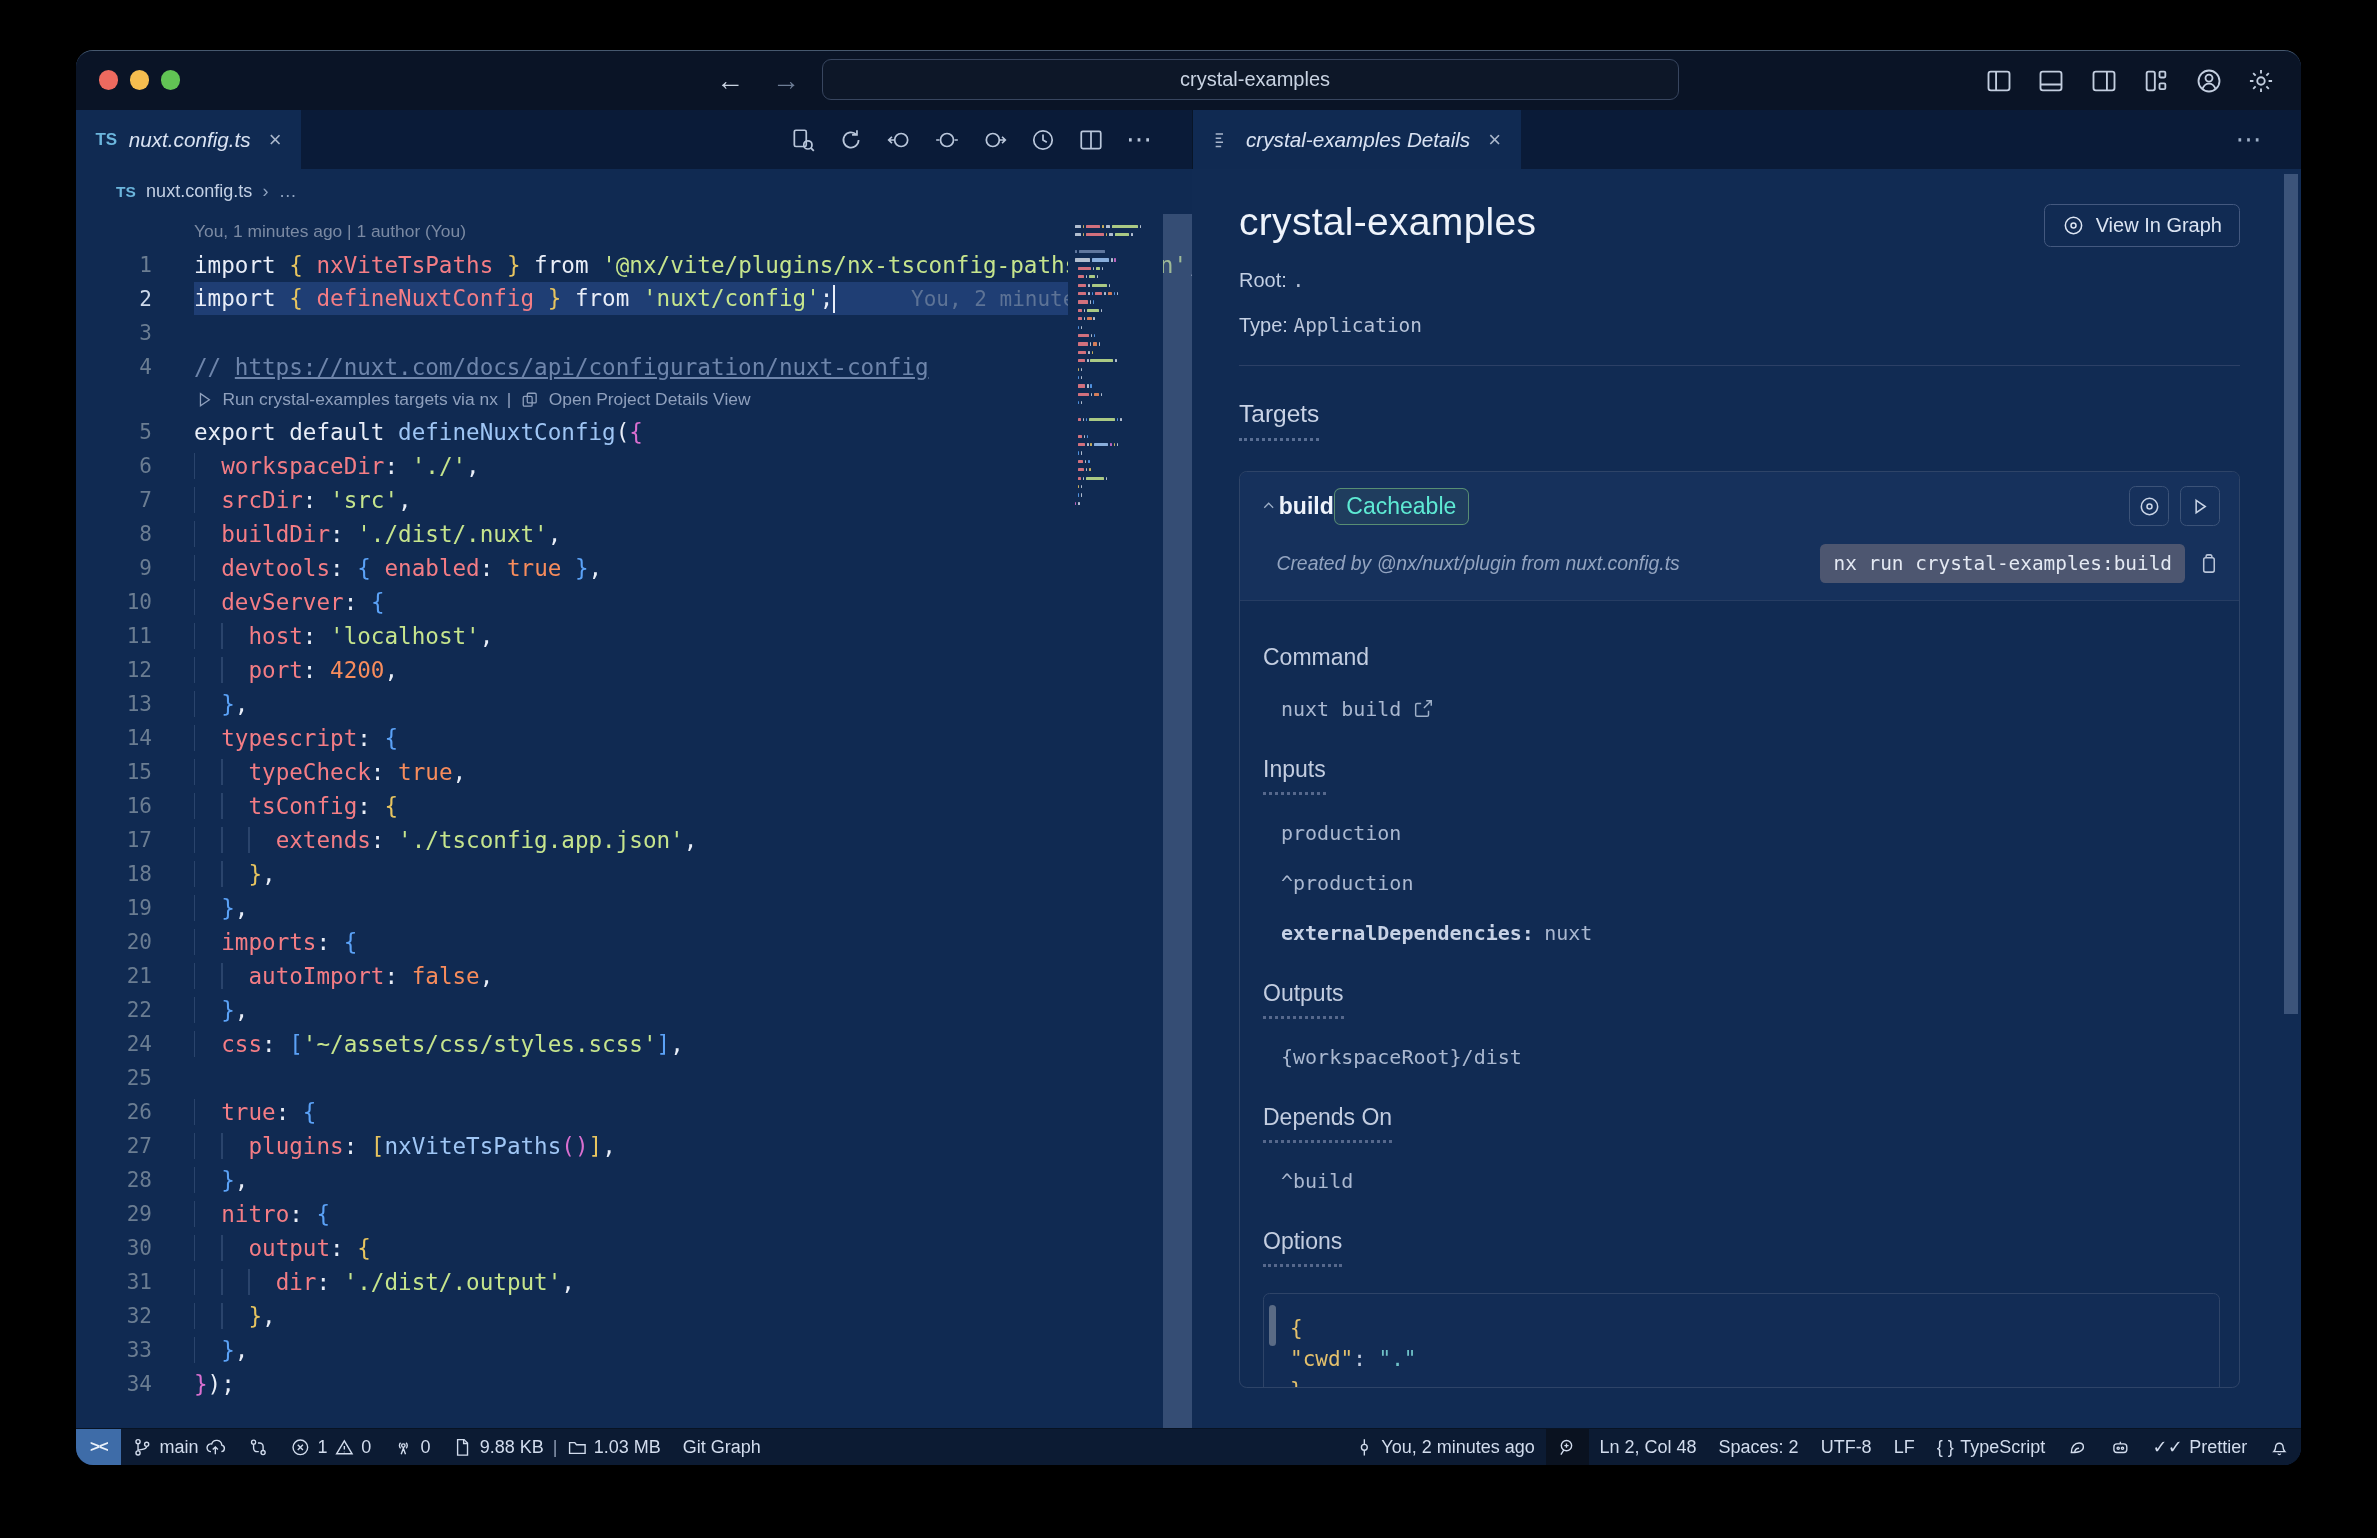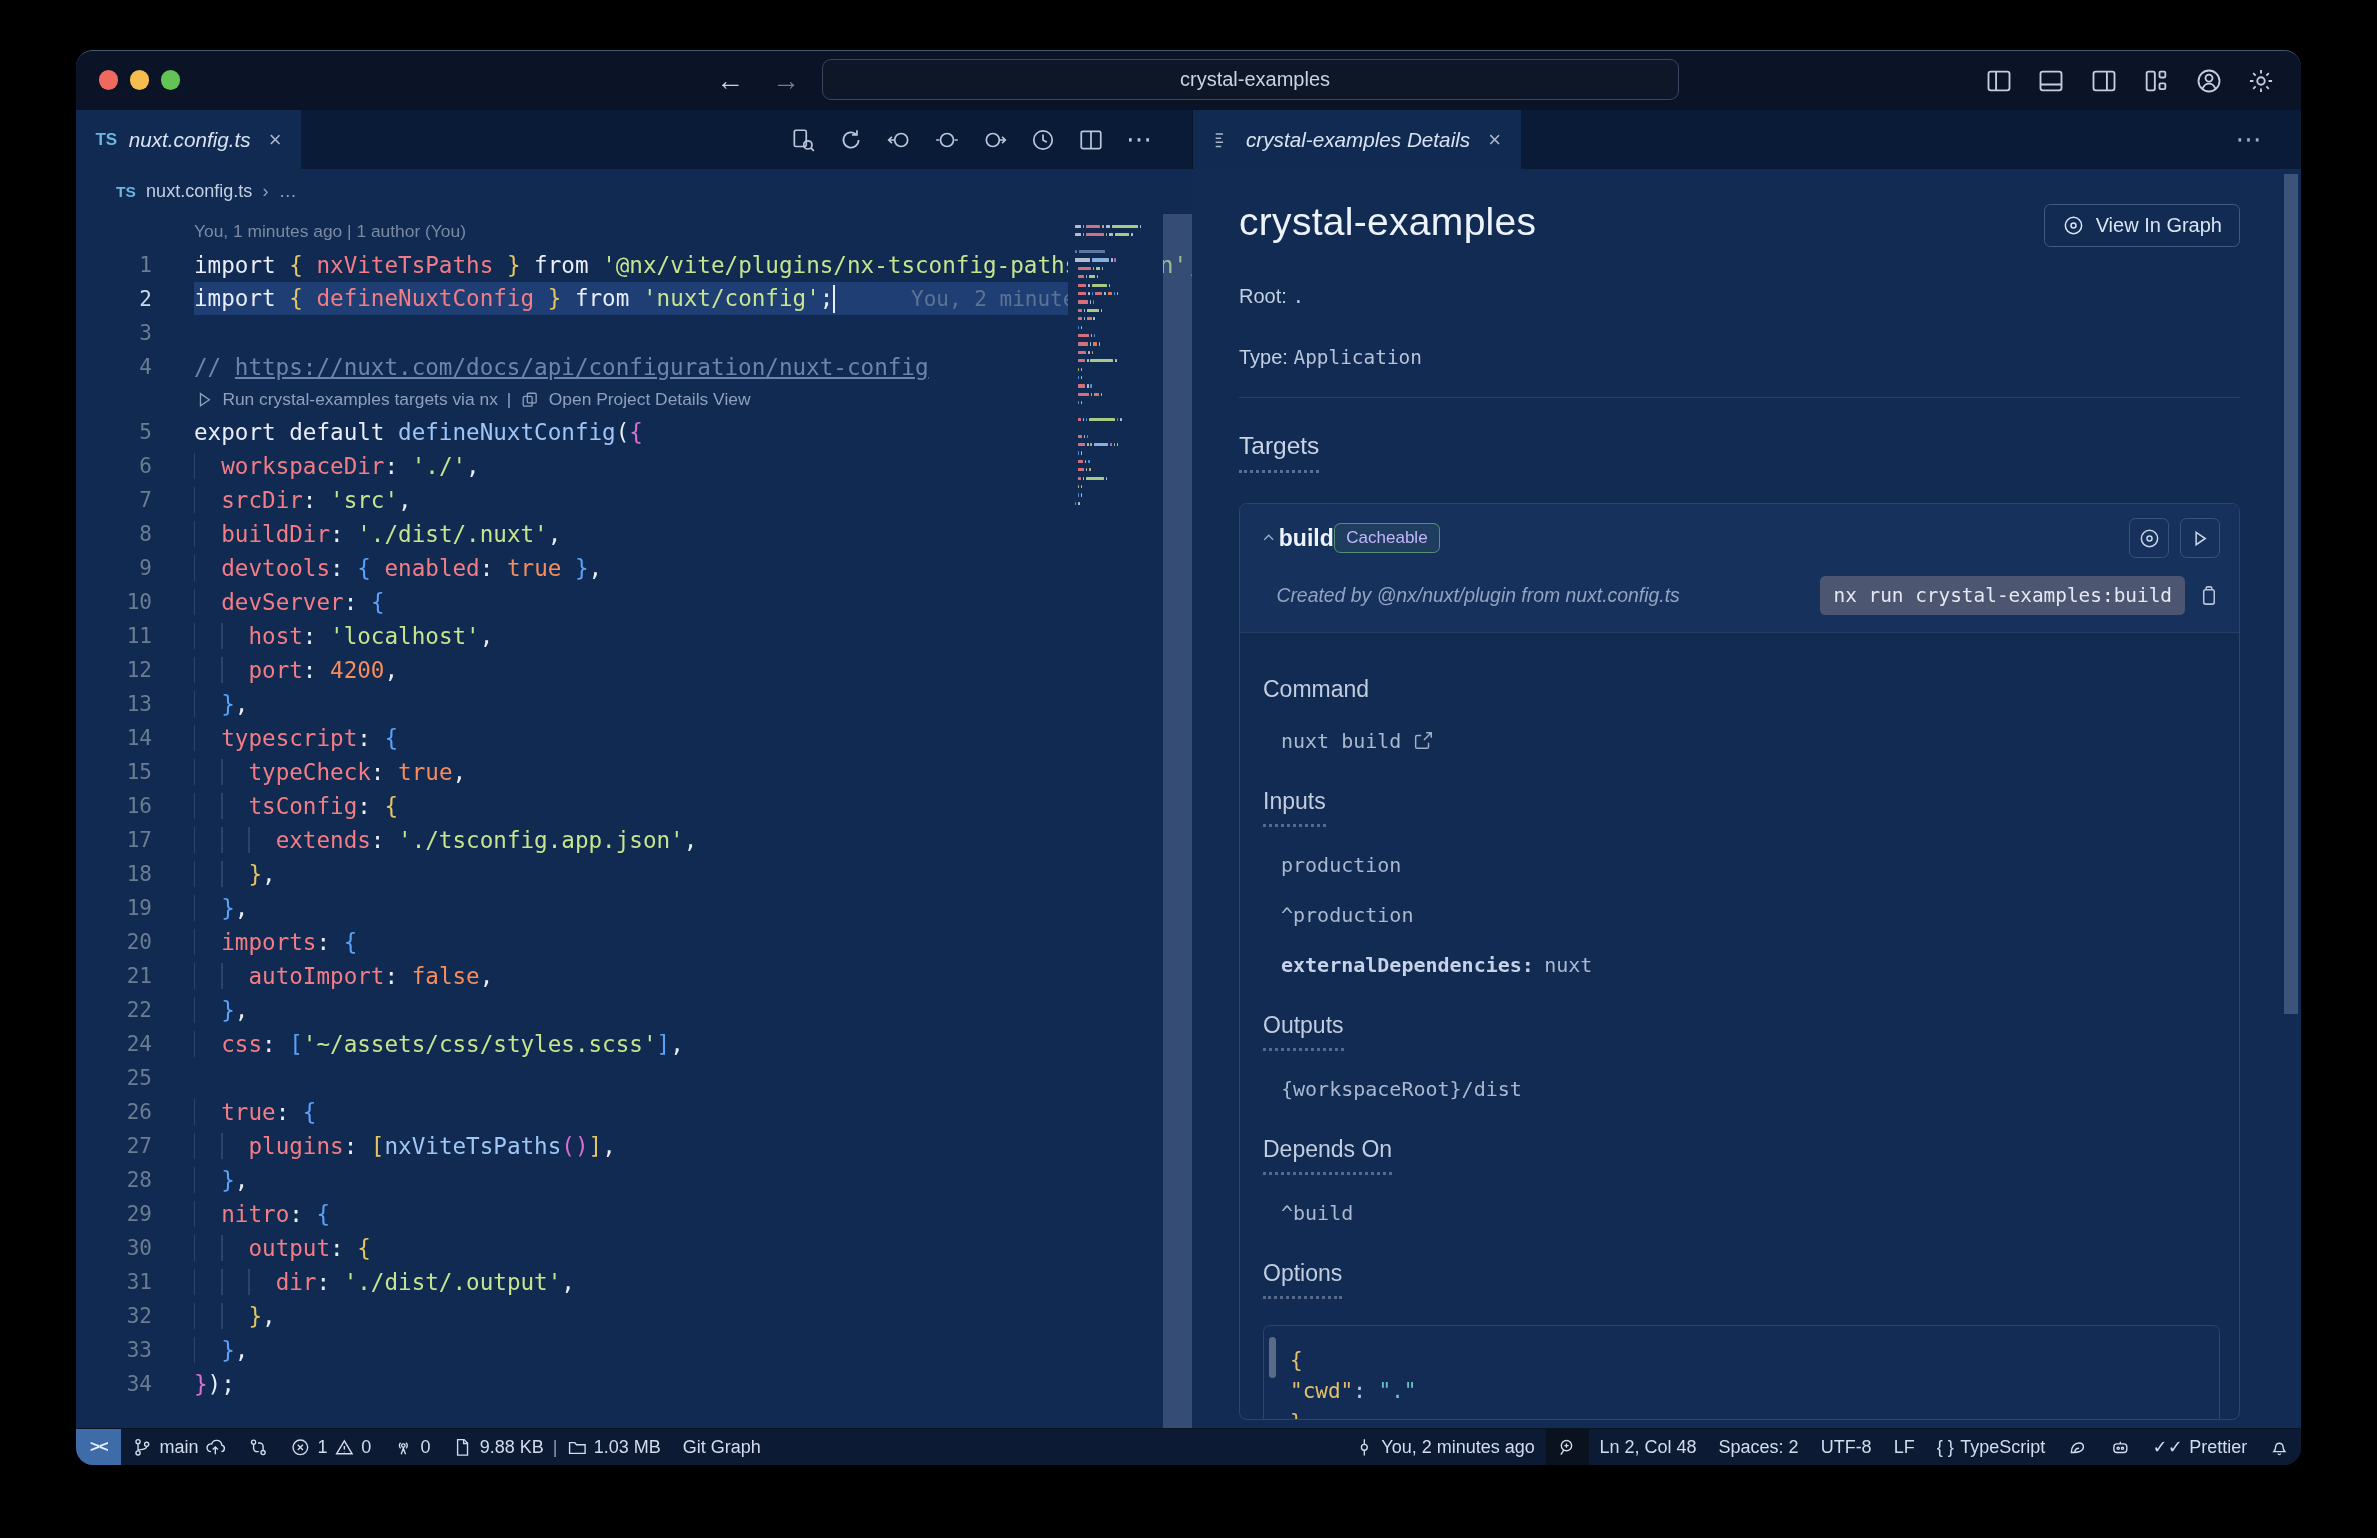--- a/index.html
+++ b/index.html
@@ -73,34 +73,34 @@
   .scrollcol { position:absolute; left:1087px; top:45px; bottom:0; width:29px;
                background:rgba(104,126,164,.42); z-index:4; }
   
   .panel { flex:1; background:#112b53; position:relative; overflow:hidden;
            padding:31px 61px 0 47px; color:#c3cde0; }
   .panel-title-row { display:flex; align-items:flex-start; justify-content:space-between; }
   .panel-title { color:#eef3fb; font-size:39px; font-weight:500; letter-spacing:0.3px; }
   .btn-outline { display:flex; align-items:center; gap:10.3px; border:1.3px solid #44597f; border-radius:6.5px;
                  padding:9px 17px; color:#dbe4f2; font-size:20px; margin-top:3.9px; }
   .btn-outline .icon svg{ width:23px; height:23px; }
-  .kv { margin-top:38px; font-size:20px; color:#c3cfe3; }
+  .kv { margin-top:22px; font-size:20px; color:#c3cfe3; }
   .kv:first-of-type { margin-top:28px; }
   .kv .mono { font-family:"DejaVu Sans Mono",monospace; color:#b7c3d8; font-size:19.4px; }
   .divider { border:none; border-top:1.3px solid #2c4066; margin:28px 0 0 0; }
   .sechead { display:table; color:#c9d3e6; font-size:24.5px; margin-top:34px; }
   .sechead::after { content:""; display:block; border-top:3.9px dotted #5a6f94; margin-top:10.3px; }
   .card { margin-top:30px; border:1.3px solid #2e4468; border-radius:7.8px; height:917px; overflow:hidden; }
   .card-head { background:#16315c; padding:14px 19.4px 17px 19.4px; border-bottom:1.3px solid #263d63; }
   .build-row { display:flex; align-items:center; }
   .build-chevron { color:#9fb0c8; }
   .build-chevron svg{ width:19.4px; height:19.4px; }
   .build-name { color:#eef3fb; font-size:23px; font-weight:bold; }
-  .pill { border:1.3px solid rgba(137,209,133,.55); background:rgba(137,209,133,.08); color:#c4b5fd;
-          font-size:17px; border-radius:6.5px; padding:3.9px 11.6px; }
+  .pill { border:1.3px solid rgba(137,209,133,.55); background:rgba(137,209,133,.08); color:#5eead4;
+          font-size:23px; border-radius:6.5px; padding:3.9px 11.6px; }
   .build-actions { margin-left:auto; display:flex; gap:10.3px; }
   .sqbtn { width:40px; height:40px; border:1.3px solid #3c5378; border-radius:6.5px; color:#c9d4e6;
            display:flex; align-items:center; justify-content:center; }
   .sqbtn svg{ width:23px; height:23px; }
   .created-row { display:flex; align-items:center; margin-top:18px; padding-left:17px; }
   .created { font-style:italic; color:#93a4c0; font-size:19.4px; }
   .chip { margin-left:auto; background:#4d5670; color:#e4e9f3; font-family:"DejaVu Sans Mono",monospace;
           font-size:19.4px; padding:7.8px 13px; border-radius:5.2px; }
   .copybtn { color:#b9c4d8; margin-left:11.6px; }
   .copybtn svg{ width:23px; height:23px; }

